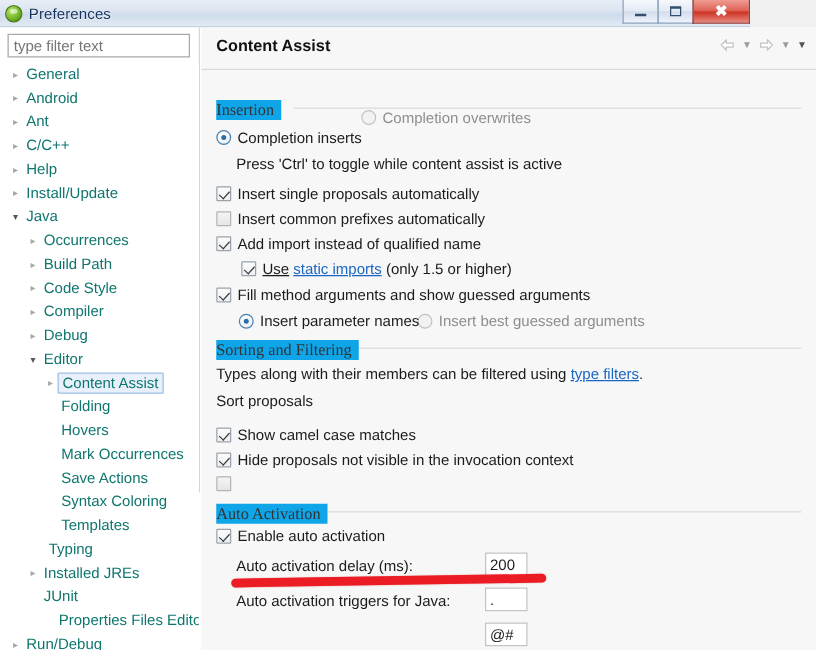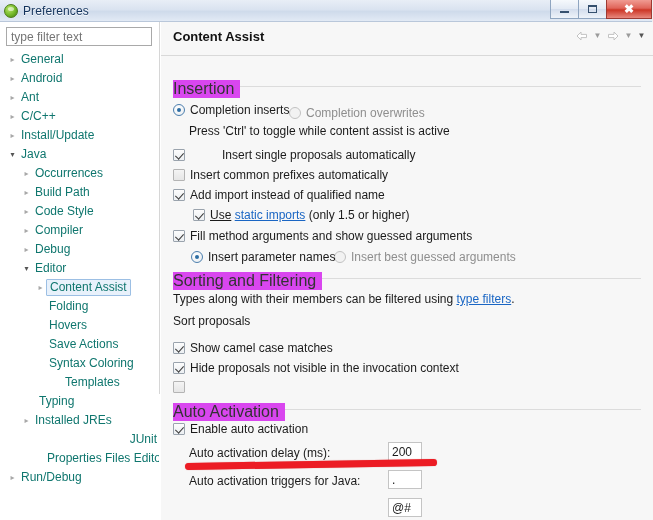--- a/index.html
+++ b/index.html
@@ -17,21 +17,21 @@
     position: relative;
     width: 653px;
     height: 520px;
     background: #f0f0f0;
   }
 
   
   #titlebar {
     position: absolute;
     left: 0; top: 0;
-    width: 652px; height: 22px;
+    width: 600px; height: 22px;
     background: linear-gradient(to bottom, #e8eef6 0%, #dae3f0 45%, #cfdbeb 55%, #e2eaf5 100%);
     border-bottom: 1px solid #b9c7da;
     display: flex;
     align-items: center;
   }
   #titlebar .app-icon {
     width: 14px; height: 14px;
     margin-left: 4px; margin-right: 5px;
     border-radius: 50%;
     background: radial-gradient(circle at 35% 32%, #b9e66b 0%, #73b829 55%, #3f7a14 100%);
@@ -195,25 +195,26 @@
 
   #pagebody {
     position: absolute;
     left: 0; top: 34px;
     width: 492px; height: 464px;
     background: #f7f7f7;
   }
 
   .group-title {
     position: absolute;
-    font-size: 16px;
+    font-size: 13px;
     color: #333;
-    background: #d946ef;
+    background: #0ea5e9;
     padding-right: 6px;
     z-index: 2;
+    font-family: Liberation Serif, serif;
   }
   .group-rule {
     position: absolute;
     height: 1px;
     background: #dcdcdc;
     z-index: 1;
   }
 
   .row {
     position: absolute;
@@ -345,20 +346,24 @@
           <div class="tnode" style="padding-left: 6px;">
             <span class="arrow collapsed"></span>
             <span class="tlabel">Ant</span>
           </div>
           <div class="tnode" style="padding-left: 6px;">
             <span class="arrow collapsed"></span>
             <span class="tlabel">C/C++</span>
           </div>
           <div class="tnode" style="padding-left: 6px;">
             <span class="arrow collapsed"></span>
+            <span class="tlabel">Help</span>
+          </div>
+          <div class="tnode" style="padding-left: 6px;">
+            <span class="arrow collapsed"></span>
             <span class="tlabel">Install/Update</span>
           </div>
           <div class="tnode" style="padding-left: 6px;">
             <span class="arrow expanded"></span>
             <span class="tlabel">Java</span>
           </div>
           <div class="tnode" style="padding-left: 20px;">
             <span class="arrow collapsed"></span>
             <span class="tlabel">Occurrences</span>
           </div>
@@ -389,39 +394,43 @@
           <div class="tnode" style="padding-left: 34px;">
             <span class="arrow none"></span>
             <span class="tlabel">Folding</span>
           </div>
           <div class="tnode" style="padding-left: 34px;">
             <span class="arrow none"></span>
             <span class="tlabel">Hovers</span>
           </div>
           <div class="tnode" style="padding-left: 34px;">
             <span class="arrow none"></span>
+            <span class="tlabel">Mark Occurrences</span>
+          </div>
+          <div class="tnode" style="padding-left: 34px;">
+            <span class="arrow none"></span>
             <span class="tlabel">Save Actions</span>
           </div>
           <div class="tnode" style="padding-left: 34px;">
             <span class="arrow none"></span>
             <span class="tlabel">Syntax Coloring</span>
           </div>
-          <div class="tnode" style="padding-left: 50px;">
+          <div class="tnode" style="padding-left: 34px;">
             <span class="arrow none"></span>
             <span class="tlabel">Templates</span>
           </div>
           <div class="tnode" style="padding-left: 24px;">
             <span class="arrow none"></span>
             <span class="tlabel">Typing</span>
           </div>
           <div class="tnode" style="padding-left: 20px;">
             <span class="arrow collapsed"></span>
             <span class="tlabel">Installed JREs</span>
           </div>
-          <div class="tnode" style="padding-left: 20px; justify-content: flex-end;">
+          <div class="tnode" style="padding-left: 20px;">
             <span class="arrow none"></span>
             <span class="tlabel">JUnit</span>
           </div>
           <div class="tnode" style="padding-left: 32px;">
             <span class="arrow none"></span>
             <span class="tlabel">Properties Files Edito</span>
           </div>
           <div class="tnode" style="padding-left: 6px;">
             <span class="arrow collapsed"></span>
             <span class="tlabel">Run/Debug</span>
@@ -452,30 +461,30 @@
 
       <div id="pagebody">
 
         <div class="group-title" style="left:12px; top:24px;">Insertion</div>
         <div class="group-rule" style="left:74px; top:30px; width:406px;"></div>
 
         <div class="row" style="left:12px; top:47px;">
           <span class="rb on"></span>
           <span class="lbl">Completion inserts</span>
         </div>
-        <div class="row" style="left:128px; top:50px;">
+        <div class="row" style="left:128px; top:31px;">
           <span class="rb off"></span>
           <span class="lbl">Completion overwrites</span>
         </div>
 
         <div class="row" style="left:28px; top:68px;">
           <span class="lbl">Press 'Ctrl' to toggle while content assist is active</span>
         </div>
 
-        <div class="row" style="left:12px; top:92px;gap:32px;">
+        <div class="row" style="left:12px; top:92px;">
           <span class="cb checked"></span>
           <span class="lbl">Insert single proposals automatically</span>
         </div>
         <div class="row" style="left:12px; top:112px;">
           <span class="cb unchecked"></span>
           <span class="lbl">Insert common prefixes automatically</span>
         </div>
         <div class="row" style="left:12px; top:132px;">
           <span class="cb checked"></span>
           <span class="lbl">Add import instead of qualified name</span>

